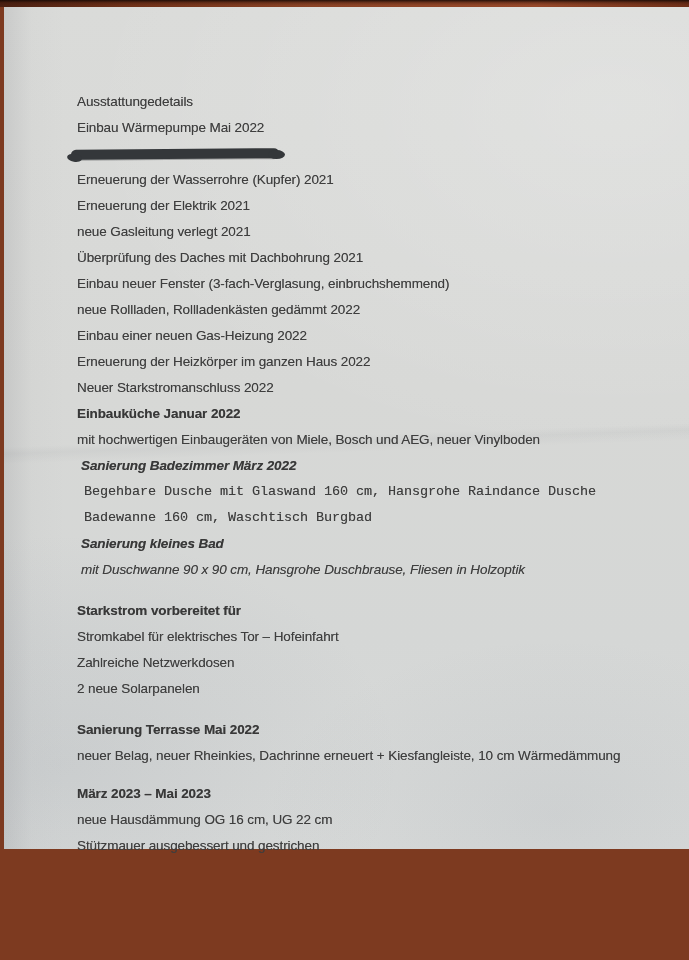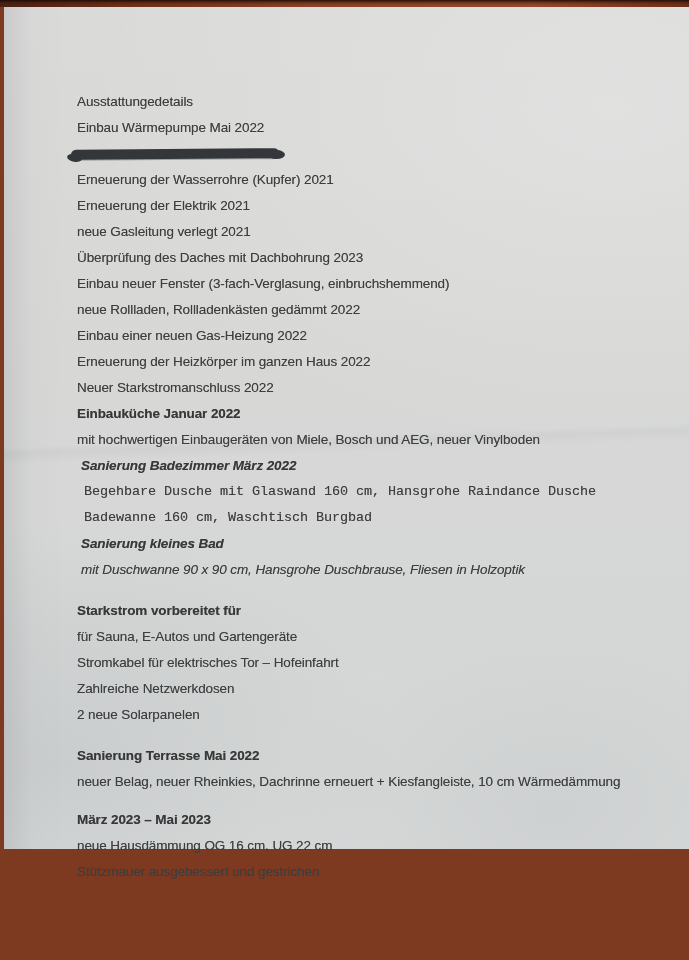--- a/index.html
+++ b/index.html
@@ -87,38 +87,37 @@
     <p class="line">Ausstattungedetails</p>
     <p class="line">Einbau Wärmepumpe Mai 2022</p>
 
     <div class="redaction-line">
       <div class="redaction-bar"></div>
     </div>
 
     <p class="line">Erneuerung der Wasserrohre (Kupfer) 2021</p>
     <p class="line">Erneuerung der Elektrik 2021</p>
     <p class="line">neue Gasleitung verlegt 2021</p>
-    <p class="line">Überprüfung des Daches mit Dachbohrung 2023</p>
+    <p class="line">Überprüfung des Daches mit Dachbohrung 2021</p>
     <p class="line">Einbau neuer Fenster (3-fach-Verglasung, einbruchshemmend)</p>
     <p class="line">neue Rollladen, Rollladenkästen gedämmt 2022</p>
     <p class="line">Einbau einer neuen Gas-Heizung 2022</p>
     <p class="line">Erneuerung der Heizkörper im ganzen Haus 2022</p>
     <p class="line">Neuer Starkstromanschluss 2022</p>
 
     <p class="line strong">Einbauküche Januar 2022</p>
     <p class="line">mit hochwertigen Einbaugeräten von Miele, Bosch und AEG, neuer Vinylboden</p>
 
     <p class="line strong indent-sm">Sanierung Badezimmer März 2022</p>
     <p class="line indent-md">Begehbare Dusche mit Glaswand 160 cm, Hansgrohe Raindance Dusche</p>
     <p class="line indent-md">Badewanne 160 cm, Waschtisch Burgbad</p>
     <p class="line strong indent-sm">Sanierung kleines Bad</p>
     <p class="line indent-sm">mit Duschwanne 90 x 90 cm, Hansgrohe Duschbrause, Fliesen in Holzoptik</p>
 
     <p class="line strong gap-before">Starkstrom vorbereitet für</p>
-    <p class="line">für Sauna, E-Autos und Gartengeräte</p>
     <p class="line">Stromkabel für elektrisches Tor – Hofeinfahrt</p>
     <p class="line">Zahlreiche Netzwerkdosen</p>
     <p class="line">2 neue Solarpanelen</p>
 
     <p class="line strong gap-before">Sanierung Terrasse Mai 2022</p>
     <p class="line">neuer Belag, neuer Rheinkies, Dachrinne erneuert + Kiesfangleiste, 10 cm Wärmedämmung</p>
 
     <p class="line strong gap-before-sm">März 2023 – Mai 2023</p>
     <p class="line">neue Hausdämmung OG 16 cm, UG 22 cm</p>
     <p class="line">Stützmauer ausgebessert und gestrichen</p>

